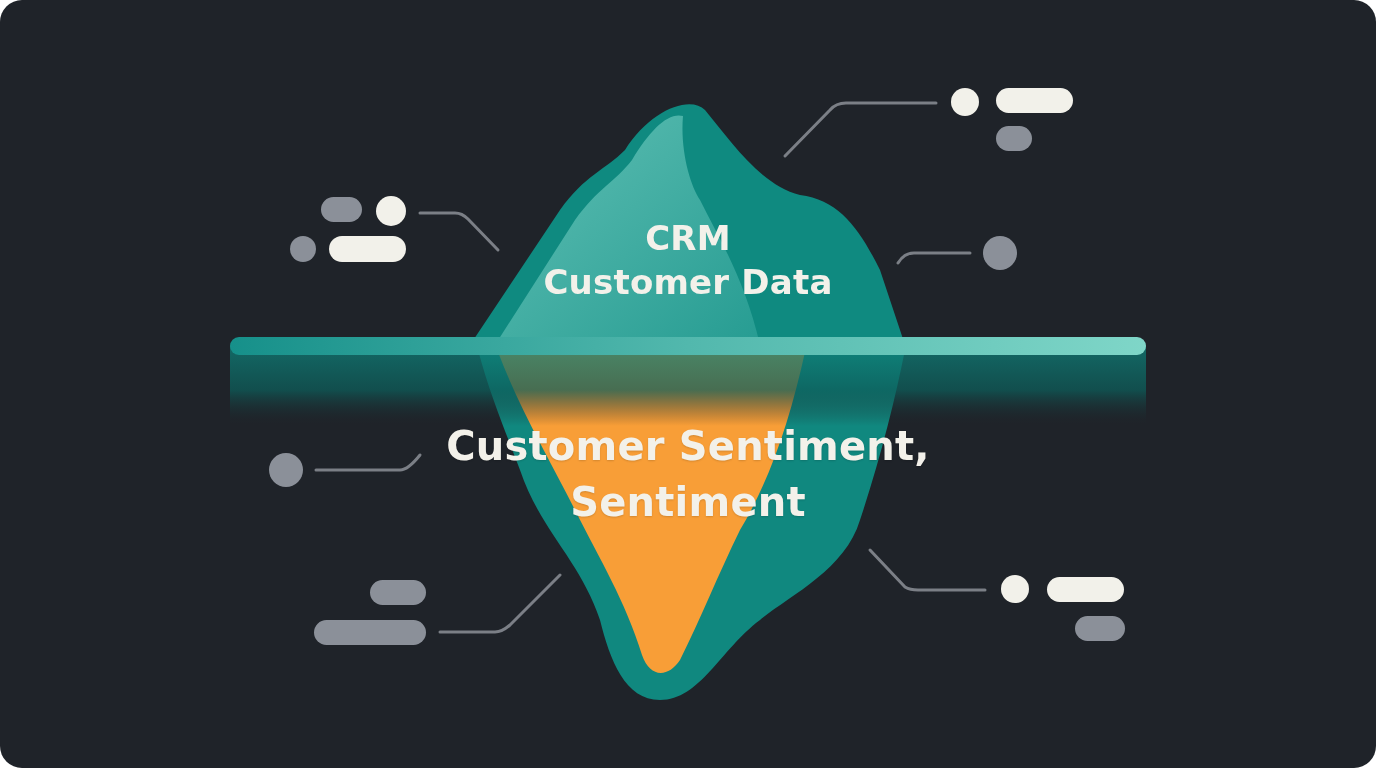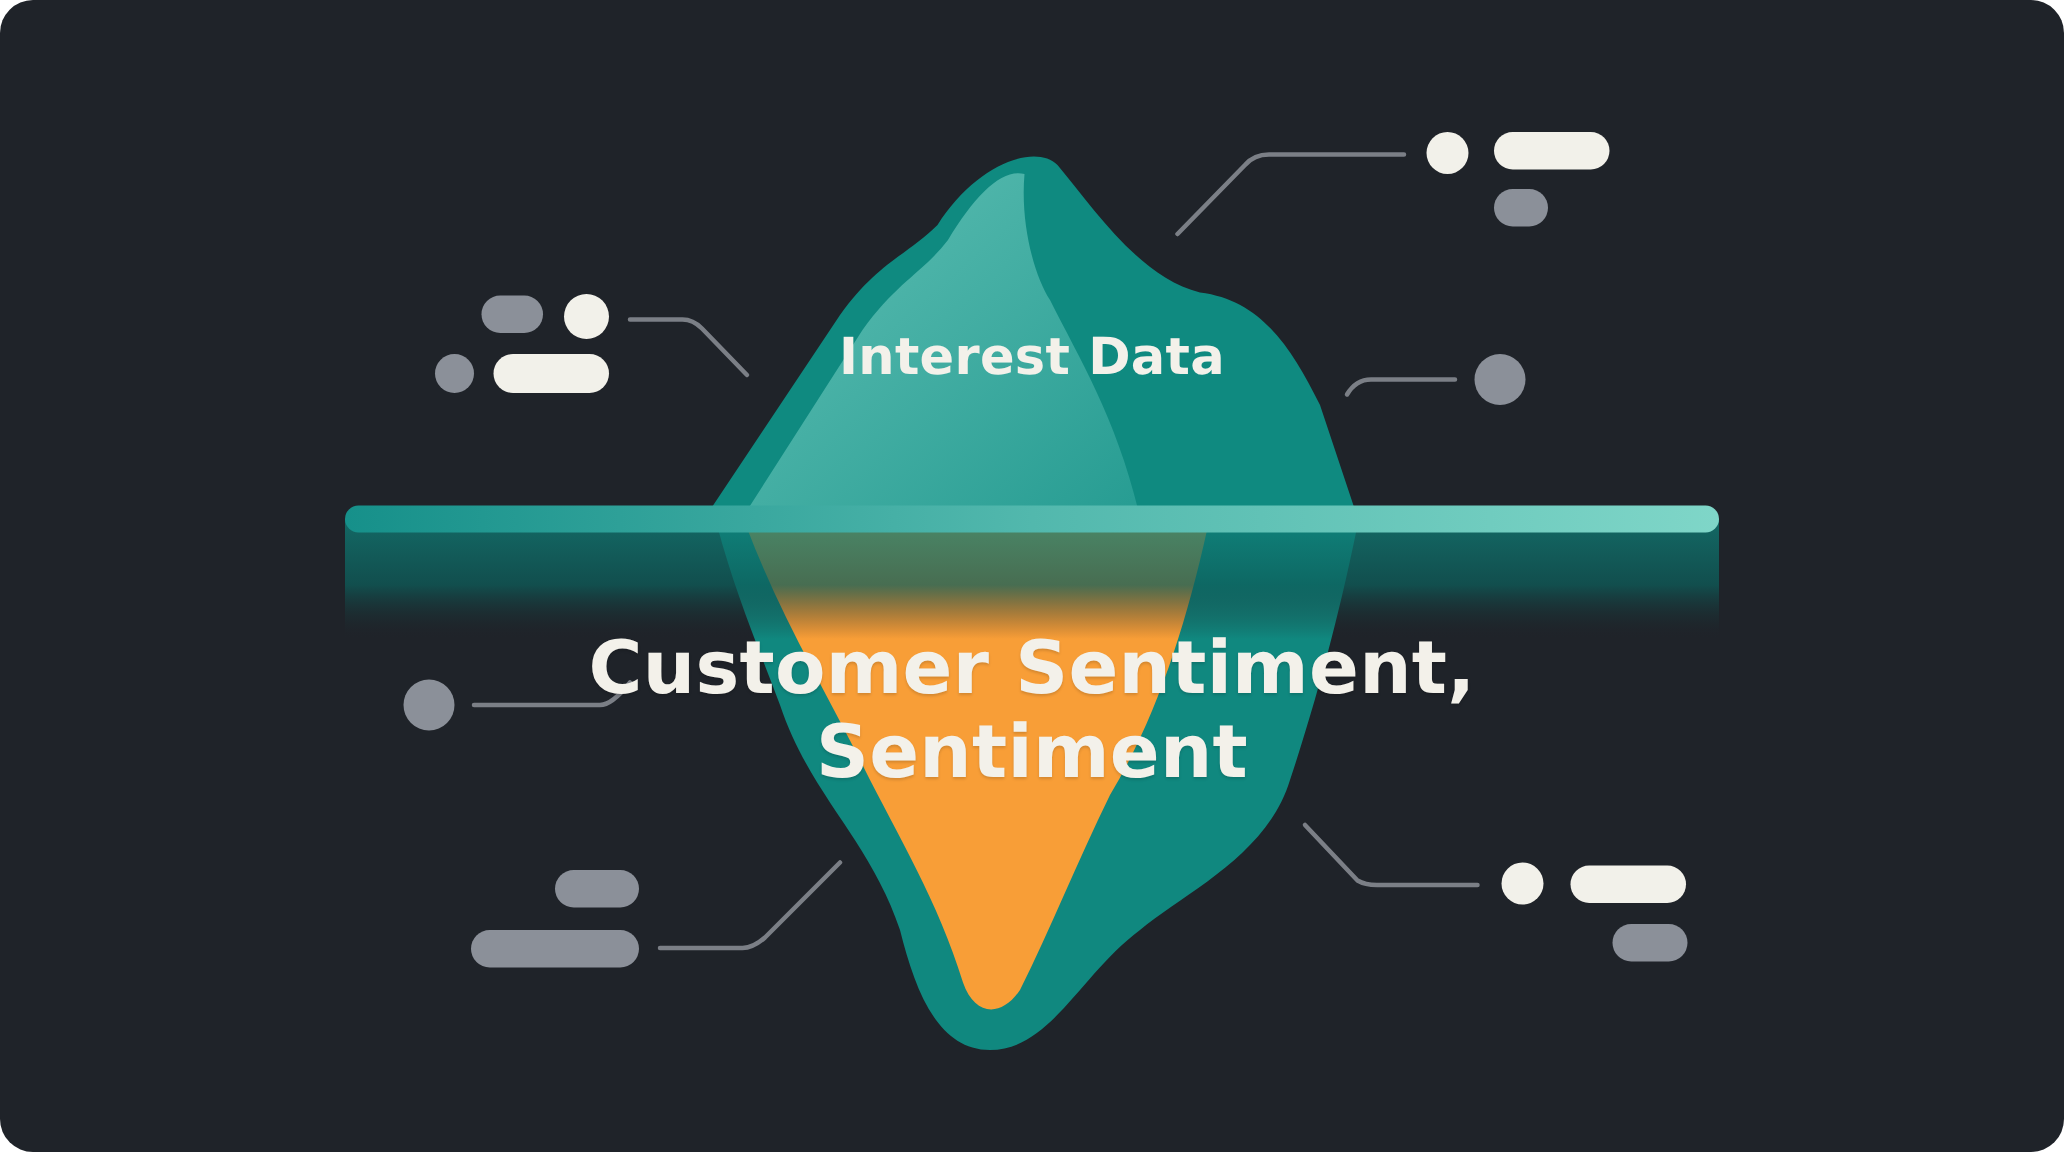--- a/index.html
+++ b/index.html
@@ -1,21 +1,21 @@
 <!DOCTYPE html>
 <html><head>
 <meta charset="utf-8">
 <style>
   html,body{margin:0;padding:0;background:#ffffff;}
   body{width:1376px;height:768px;overflow:hidden;font-family:"DejaVu Sans","Liberation Sans",sans-serif;}
   .card{position:absolute;left:0;top:0;width:1376px;height:768px;background:#1f2329;border-radius:22px;overflow:hidden;}
   svg.art{position:absolute;left:0;top:0;}
   .label{position:absolute;color:#f3f1ea;font-weight:bold;text-align:center;line-height:1.2;letter-spacing:0.2px;}
   .top-label{left:488px;top:216px;width:400px;font-size:34px;line-height:44px;}
-  .bottom-label{left:388px;top:418px;width:600px;font-size:49px;line-height:56px;text-shadow:0 1px 2px rgba(0,0,0,0.15);}
+  .bottom-label{left:388px;top:418px;width:600px;font-size:40px;line-height:56px;text-shadow:0 1px 2px rgba(0,0,0,0.15);}
 </style>
 </head>
 <body>
 
 <div class="card">
   <svg class="art" width="1376" height="768" viewBox="0 0 1376 768">
     <defs>
       <linearGradient id="waterGrad" x1="0" y1="0" x2="0" y2="1">
         <stop offset="0" stop-color="#0f8079"></stop>
         <stop offset="0.55" stop-color="#0d5d5a"></stop>
@@ -74,20 +74,21 @@
       <rect x="370" y="580" width="56" height="25" rx="12.5" fill="#8b9099"></rect>
       <rect x="314" y="620" width="112" height="25" rx="12.5" fill="#8b9099"></rect>
 
       <circle cx="1015" cy="589" r="14" fill="#f2f1ea"></circle>
       <rect x="1047" y="577" width="77" height="25" rx="12.5" fill="#f2f1ea"></rect>
       <rect x="1075" y="616" width="50" height="25" rx="12.5" fill="#8b9099"></rect>
     </g>
   </svg>
 
   <div class="label top-label">
-    <div>Interest Data</div>
+    <div>CRM</div>
+    <div>Customer Data</div>
   </div>
 
   <div class="label bottom-label">
     <div>Customer Sentiment,</div>
     <div>Sentiment</div>
   </div>
 </div>
 
 </body></html>

